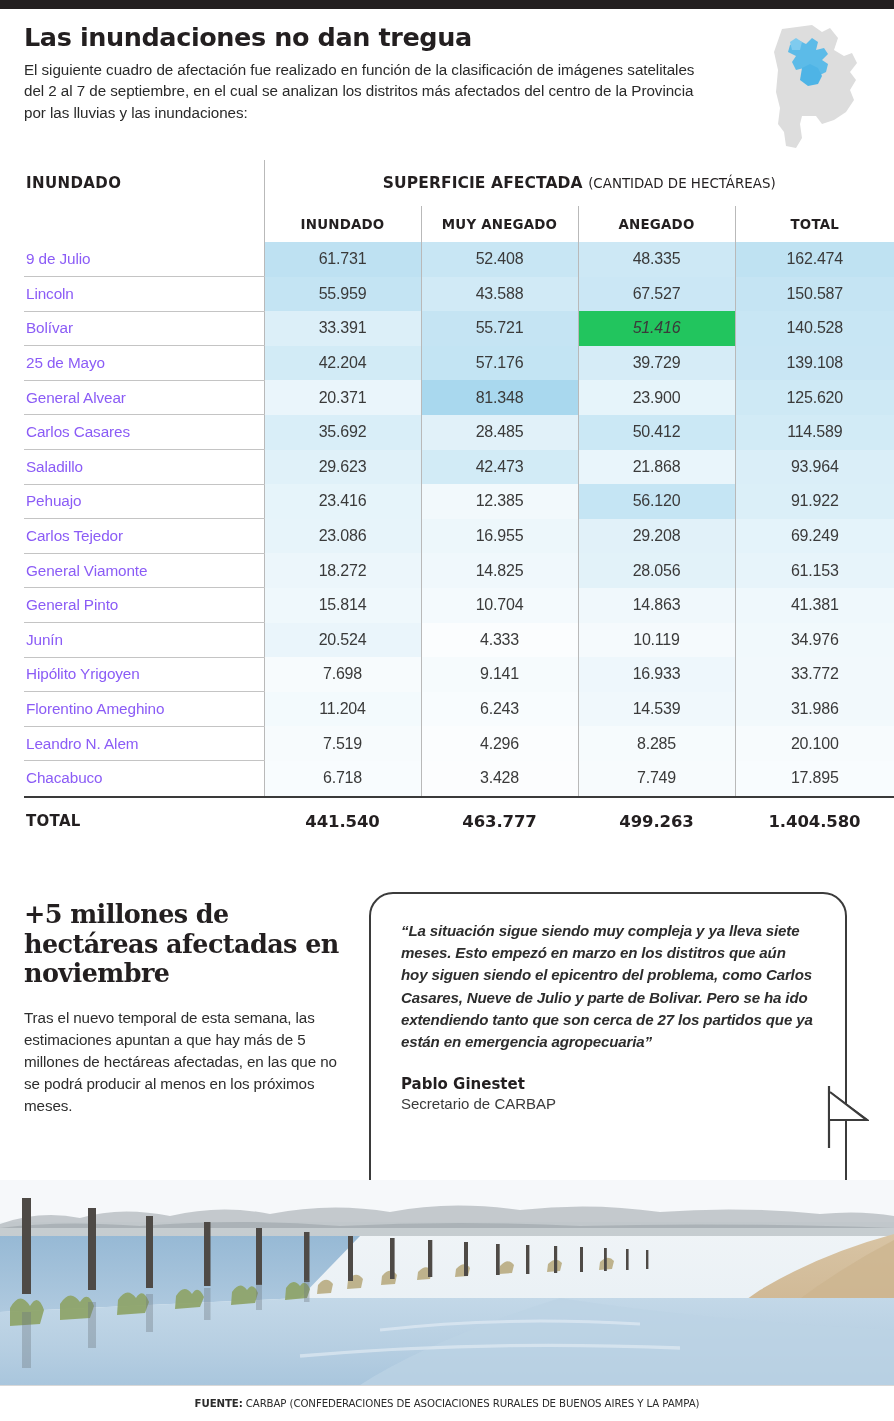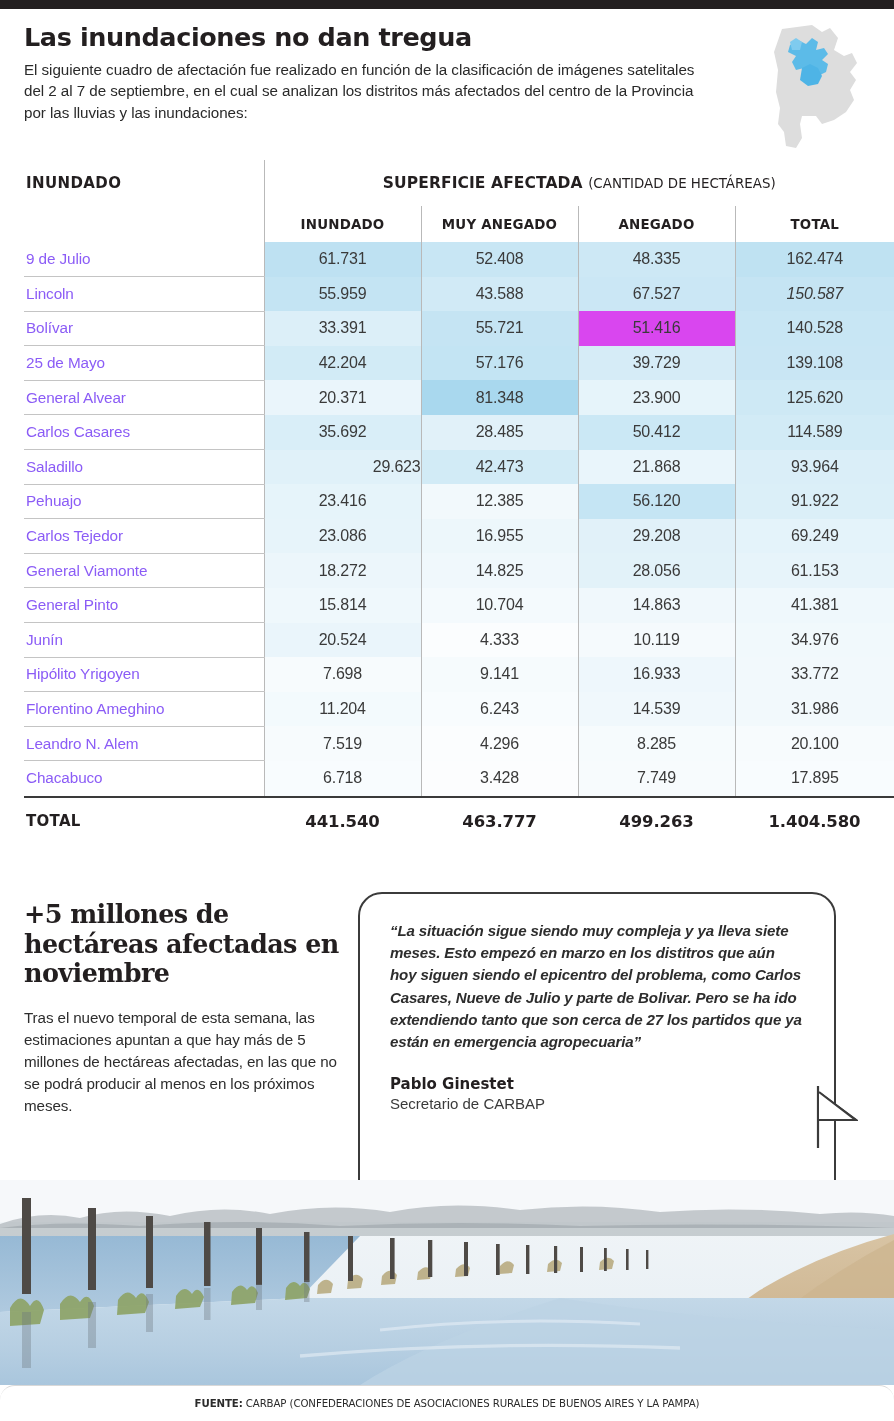--- a/index.html
+++ b/index.html
@@ -170,21 +170,21 @@
     margin-top: 18px;
     font-size: 15.2px;
     line-height: 1.45;
     color: #2d2d2d;
     letter-spacing: -0.1px;
   }
 
   
   .bubble {
     position: absolute;
-    left: 358px; top: 0;
+    left: 369px; top: 0;
     width: 500px; height: 330px;
   }
   .bubble-box {
     position: absolute;
     inset: 0 22px 0 0;
     border: 2.2px solid #3b3b3b;
     border-radius: 24px;
     background: #fff;
     padding: 26px 30px 0 30px;
   }
@@ -227,21 +227,20 @@
   
   .footer {
     position: absolute;
     left: 0; bottom: 0;
     width: 894px; height: 36px;
     background: #ffffff;
     border-top: 1px solid #d8d8d8;
     display: flex;
     align-items: center;
     justify-content: center;
-    border-radius: 15px;
   }
   .footer .src {
     font-family: "DejaVu Sans", sans-serif;
     font-size: 10.2px;
     letter-spacing: -0.1px;
     color: #2b2b2b;
   }
   .footer .src b { font-weight: bold; }
 </style>
 </head>
@@ -298,27 +297,27 @@
           <td class="num" style="background-color: rgb(190, 225, 242);">61.731</td>
           <td class="num" style="background-color: rgb(200, 230, 244);">52.408</td>
           <td class="num" style="background-color: rgb(205, 232, 245);">48.335</td>
           <td class="num" style="background-color: rgb(191, 226, 242);">162.474</td>
         </tr>
         <tr>
           <td class="partido">Lincoln</td>
           <td class="num" style="background-color: rgb(196, 228, 243);">55.959</td>
           <td class="num" style="background-color: rgb(209, 234, 246);">43.588</td>
           <td class="num" style="background-color: rgb(203, 231, 245);">67.527</td>
-          <td class="num" style="background-color: rgb(197, 228, 243); font-style: italic;">150.587</td>
+          <td class="num" style="background-color: rgb(197, 228, 243);">150.587</td>
         </tr>
         <tr>
           <td class="partido">Bolívar</td>
           <td class="num" style="background-color: rgb(220, 239, 248);">33.391</td>
           <td class="num" style="background-color: rgb(197, 228, 243);">55.721</td>
-          <td class="num" style="background-color: #d946ef;">51.416</td>
+          <td class="num" style="background-color: #22c55e; font-style: italic;">51.416</td>
           <td class="num" style="background-color: rgb(200, 230, 244);">140.528</td>
         </tr>
         <tr>
           <td class="partido">25 de Mayo</td>
           <td class="num" style="background-color: rgb(210, 235, 246);">42.204</td>
           <td class="num" style="background-color: rgb(195, 228, 243);">57.176</td>
           <td class="num" style="background-color: rgb(214, 236, 247);">39.729</td>
           <td class="num" style="background-color: rgb(201, 230, 244);">139.108</td>
         </tr>
         <tr>
@@ -330,21 +329,21 @@
         </tr>
         <tr>
           <td class="partido">Carlos Casares</td>
           <td class="num" style="background-color: rgb(217, 238, 248);">35.692</td>
           <td class="num" style="background-color: rgb(225, 241, 249);">28.485</td>
           <td class="num" style="background-color: rgb(203, 232, 245);">50.412</td>
           <td class="num" style="background-color: rgb(210, 235, 246);">114.589</td>
         </tr>
         <tr>
           <td class="partido">Saladillo</td>
-          <td class="num" style="background-color: rgb(224, 241, 249); text-align: right;">29.623</td>
+          <td class="num" style="background-color: rgb(224, 241, 249);">29.623</td>
           <td class="num" style="background-color: rgb(210, 235, 246);">42.473</td>
           <td class="num" style="background-color: rgb(233, 245, 251);">21.868</td>
           <td class="num" style="background-color: rgb(218, 238, 248);">93.964</td>
         </tr>
         <tr>
           <td class="partido">Pehuajo</td>
           <td class="num" style="background-color: rgb(230, 244, 250);">23.416</td>
           <td class="num" style="background-color: rgb(242, 249, 252);">12.385</td>
           <td class="num" style="background-color: rgb(197, 229, 244);">56.120</td>
           <td class="num" style="background-color: rgb(219, 239, 248);">91.922</td>

